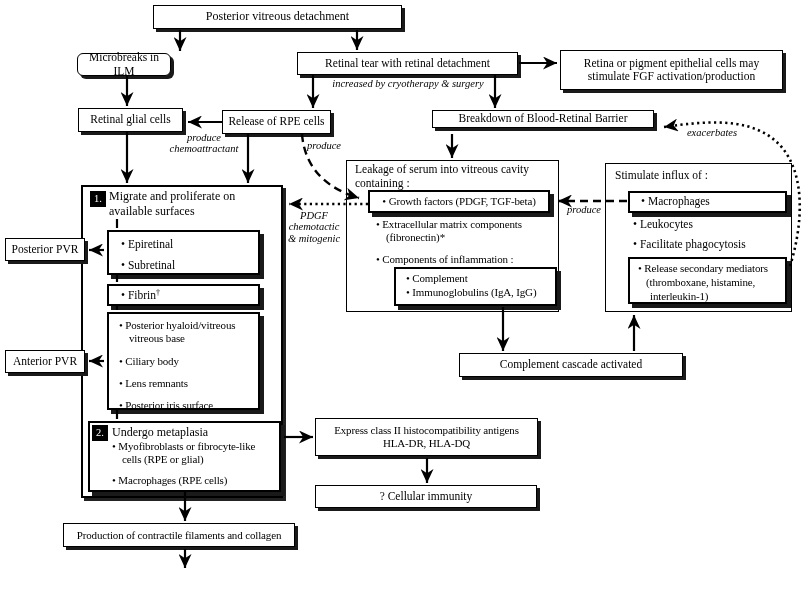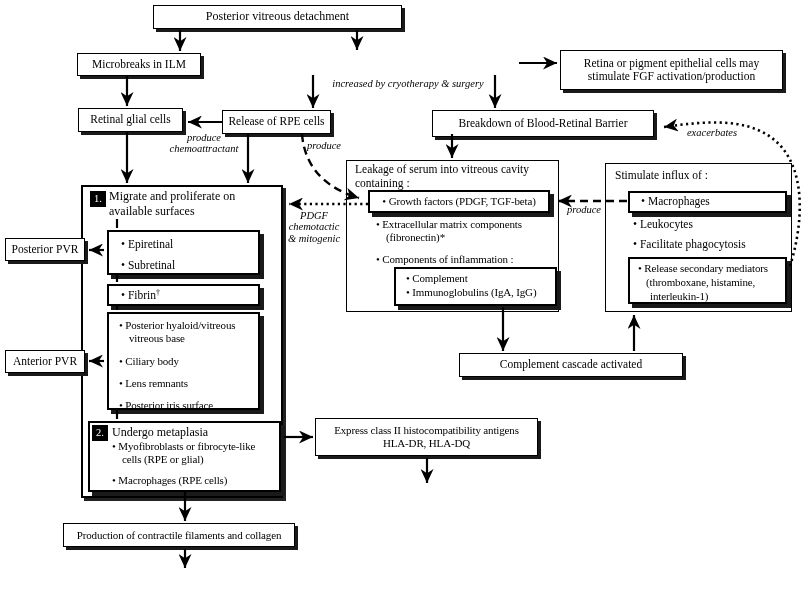--- a/index.html
+++ b/index.html
@@ -65,33 +65,34 @@
     </g>
 
     <g stroke="#000" stroke-width="2.6" fill="none" stroke-dasharray="2.2 3.4">
       <path d="M368 204 H289" marker-end="url(#ah)"></path>
       <path d="M790 266 C804 222 810 152 758 130 C731 118 692 123 664 127" marker-end="url(#ah)"></path>
     </g>
   </svg>
 
   <div class="b fs12" style="left:153px;top:5px;width:249px;height:24px;">Posterior vitreous detachment</div>
 
-  <div class="b" style="left:77px;top:53px;width:124px;height:23px;">Microbreaks in ILM</div>
+  <div class="b" style="left:77px;top:53px;width:94px;height:23px;border-radius:6px;">Microbreaks in ILM</div>
 
+  <div class="b" style="left:297px;top:52px;width:221px;height:23px;">Retinal tear with retinal detachment</div>
 
   <div class="b stack" style="left:560px;top:50px;width:223px;height:40px;">
     <div>Retina or pigment epithelial cells may</div>
     <div>stimulate FGF activation/production</div>
   </div>
 
   <div class="b" style="left:78px;top:108px;width:105px;height:24px;">Retinal glial cells</div>
 
   <div class="b" style="left:222px;top:110px;width:109px;height:24px;">Release of RPE cells</div>
 
-  <div class="b" style="left:432px;top:110px;width:222px;height:27px;">Breakdown of Blood-Retinal Barrier</div>
+  <div class="b" style="left:432px;top:110px;width:222px;height:18px;">Breakdown of Blood-Retinal Barrier</div>
 
   <div class="b frame" style="left:346px;top:160px;width:213px;height:152px;">
     <div class="ln" style="left:8px;top:2px;">Leakage of serum into vitreous cavity</div>
     <div class="ln" style="left:8px;top:16px;">containing :</div>
     <div class="b thick fs11" style="left:21px;top:29px;width:182px;height:23px;">• Growth factors (PDGF, TGF-beta)</div>
     <div class="ln fs11" style="left:29px;top:57px;">• Extracellular matrix components</div>
     <div class="ln fs11" style="left:39px;top:70px;">(fibronectin)*</div>
     <div class="ln fs11" style="left:29px;top:92px;">• Components of inflammation :</div>
     <div class="b thick frame" style="left:47px;top:106px;width:163px;height:39px;box-shadow:4px 4px 0 #1a1a1a;">
       <div class="ln fs11" style="left:10px;top:3px;">• Complement</div>
@@ -146,20 +147,21 @@
 
   <div class="b" style="left:5px;top:350px;width:80px;height:23px;">Anterior PVR</div>
 
   <div class="b" style="left:459px;top:353px;width:224px;height:24px;">Complement cascade activated</div>
 
   <div class="b stack fs11" style="left:315px;top:418px;width:223px;height:38px;">
     <div>Express class II histocompatibility antigens</div>
     <div>HLA-DR, HLA-DQ</div>
   </div>
 
+  <div class="b" style="left:315px;top:485px;width:222px;height:23px;">? Cellular immunity</div>
 
   <div class="b fs11" style="left:63px;top:523px;width:232px;height:24px;">Production of contractile filaments and collagen</div>
 
   <div class="b" style="left:78px;top:570px;width:214px;height:23px;margin-top:48px;">Maturation and contraction of membranes</div>
 
   <div class="lbl" style="left:328px;top:78px;width:160px;">increased by cryotherapy &amp; surgery</div>
 
   <div class="lbl" style="left:162px;top:132px;width:84px;">
     <div>produce</div>
     <div>chemoattractant</div>

